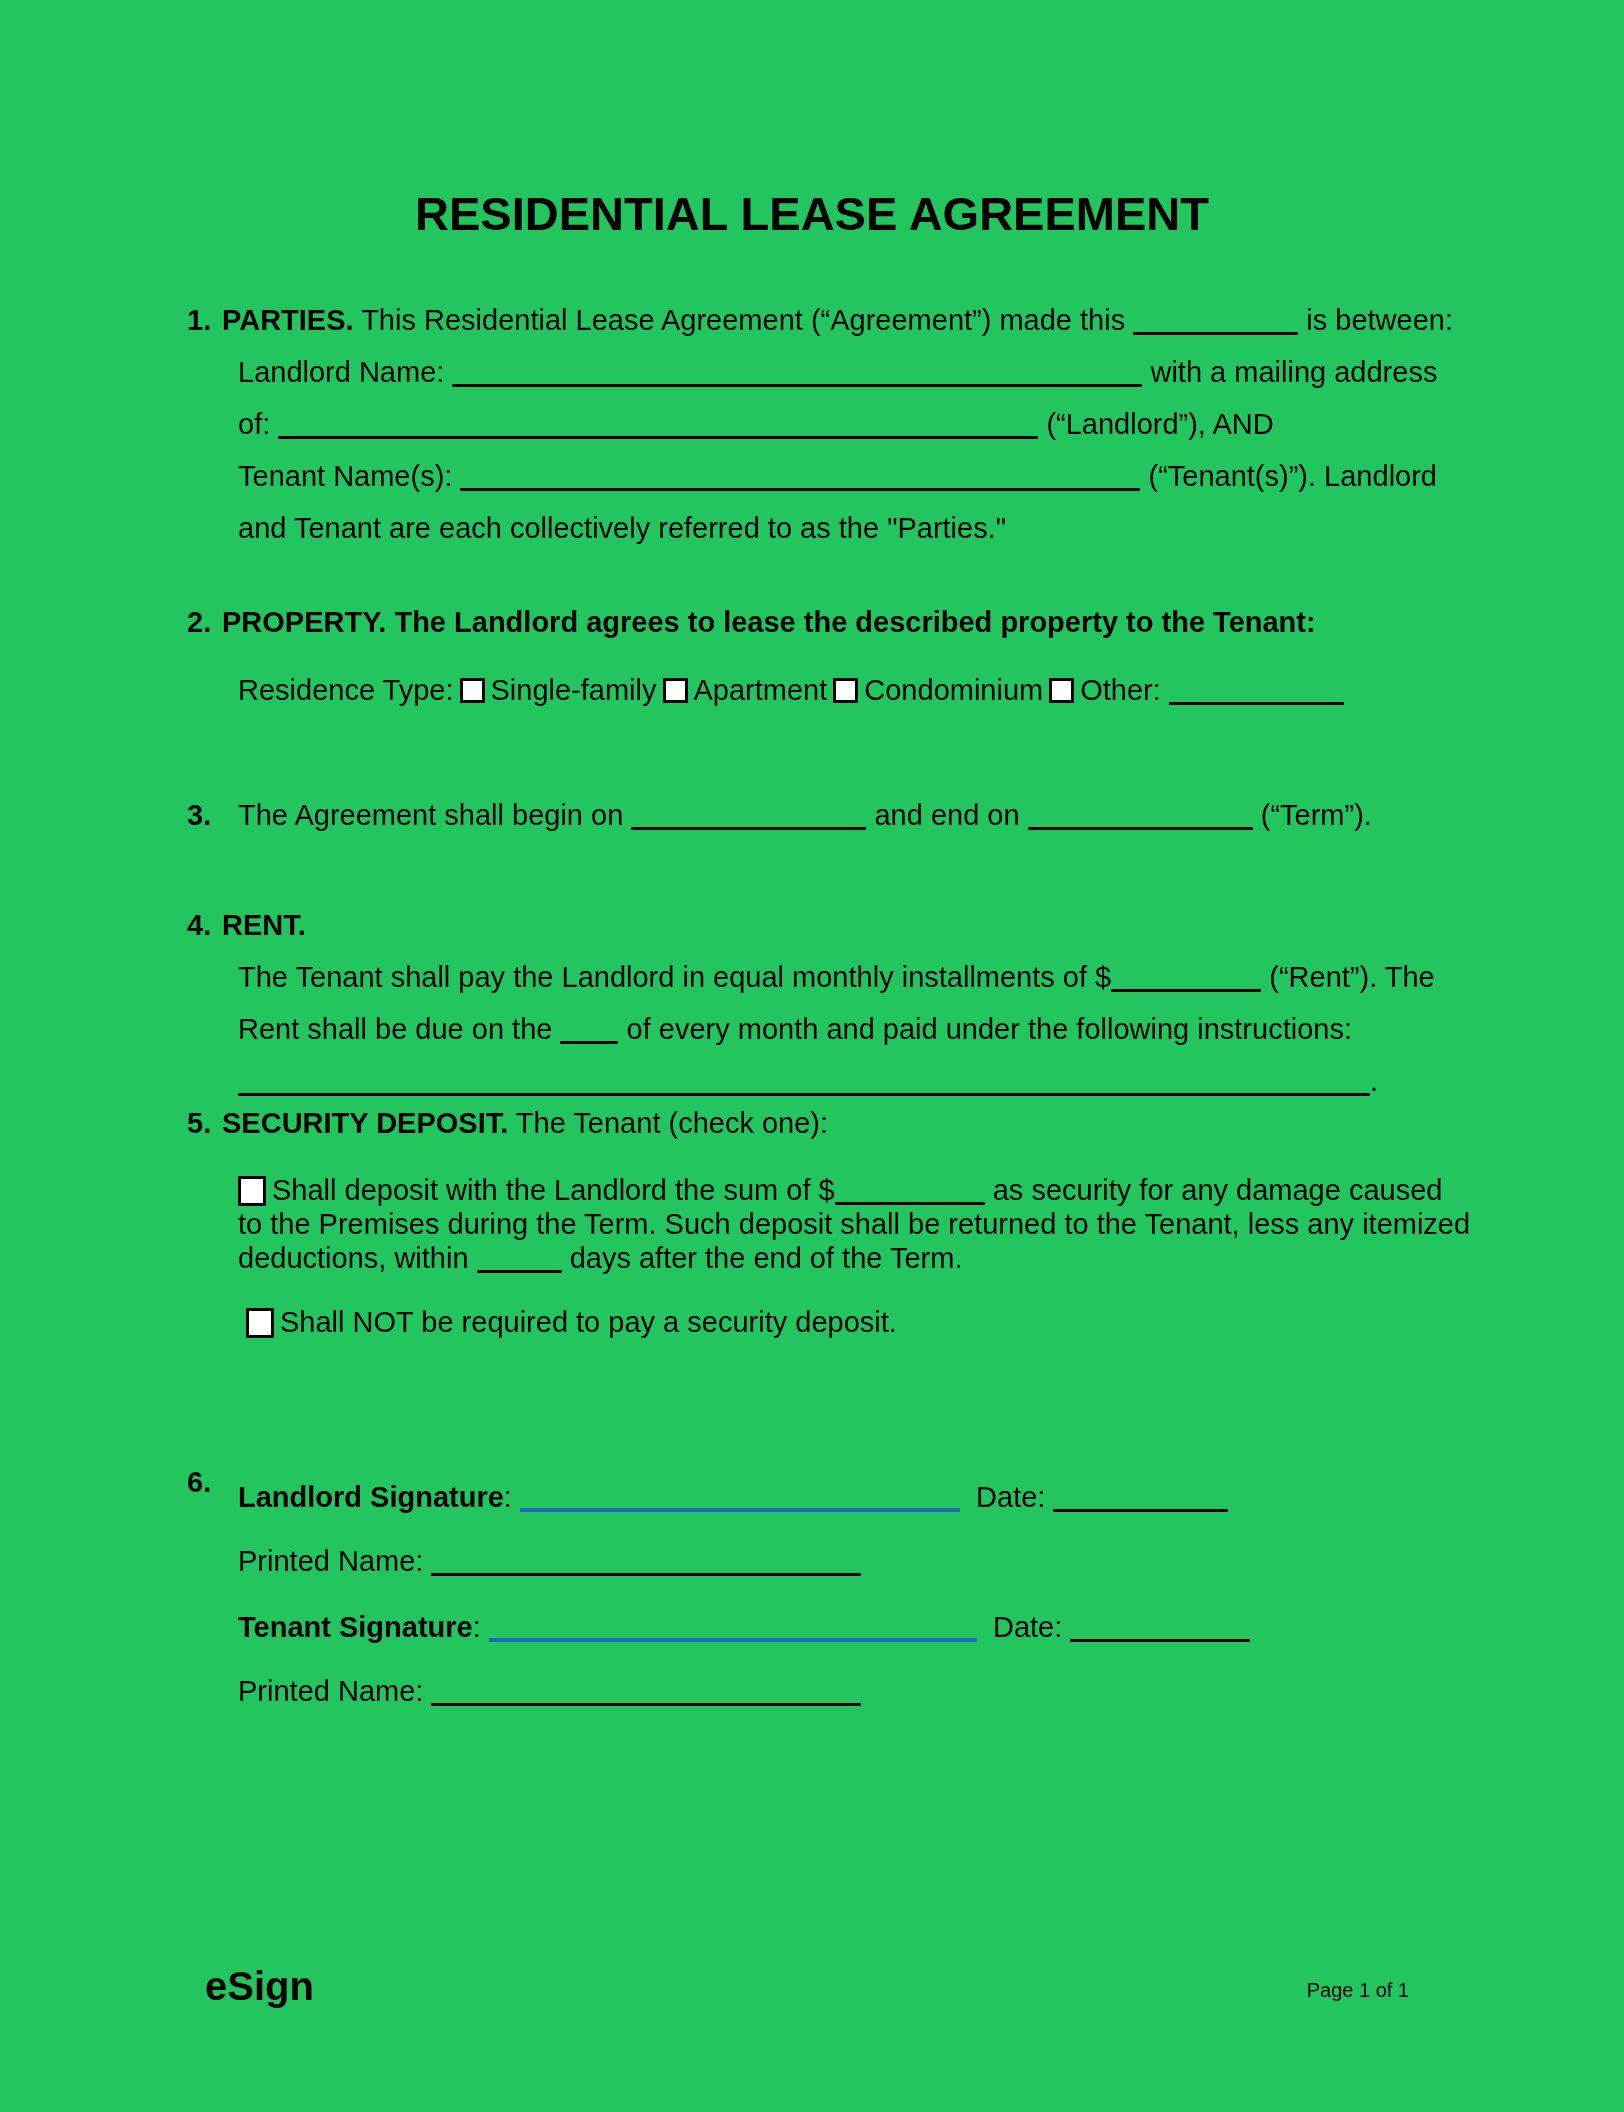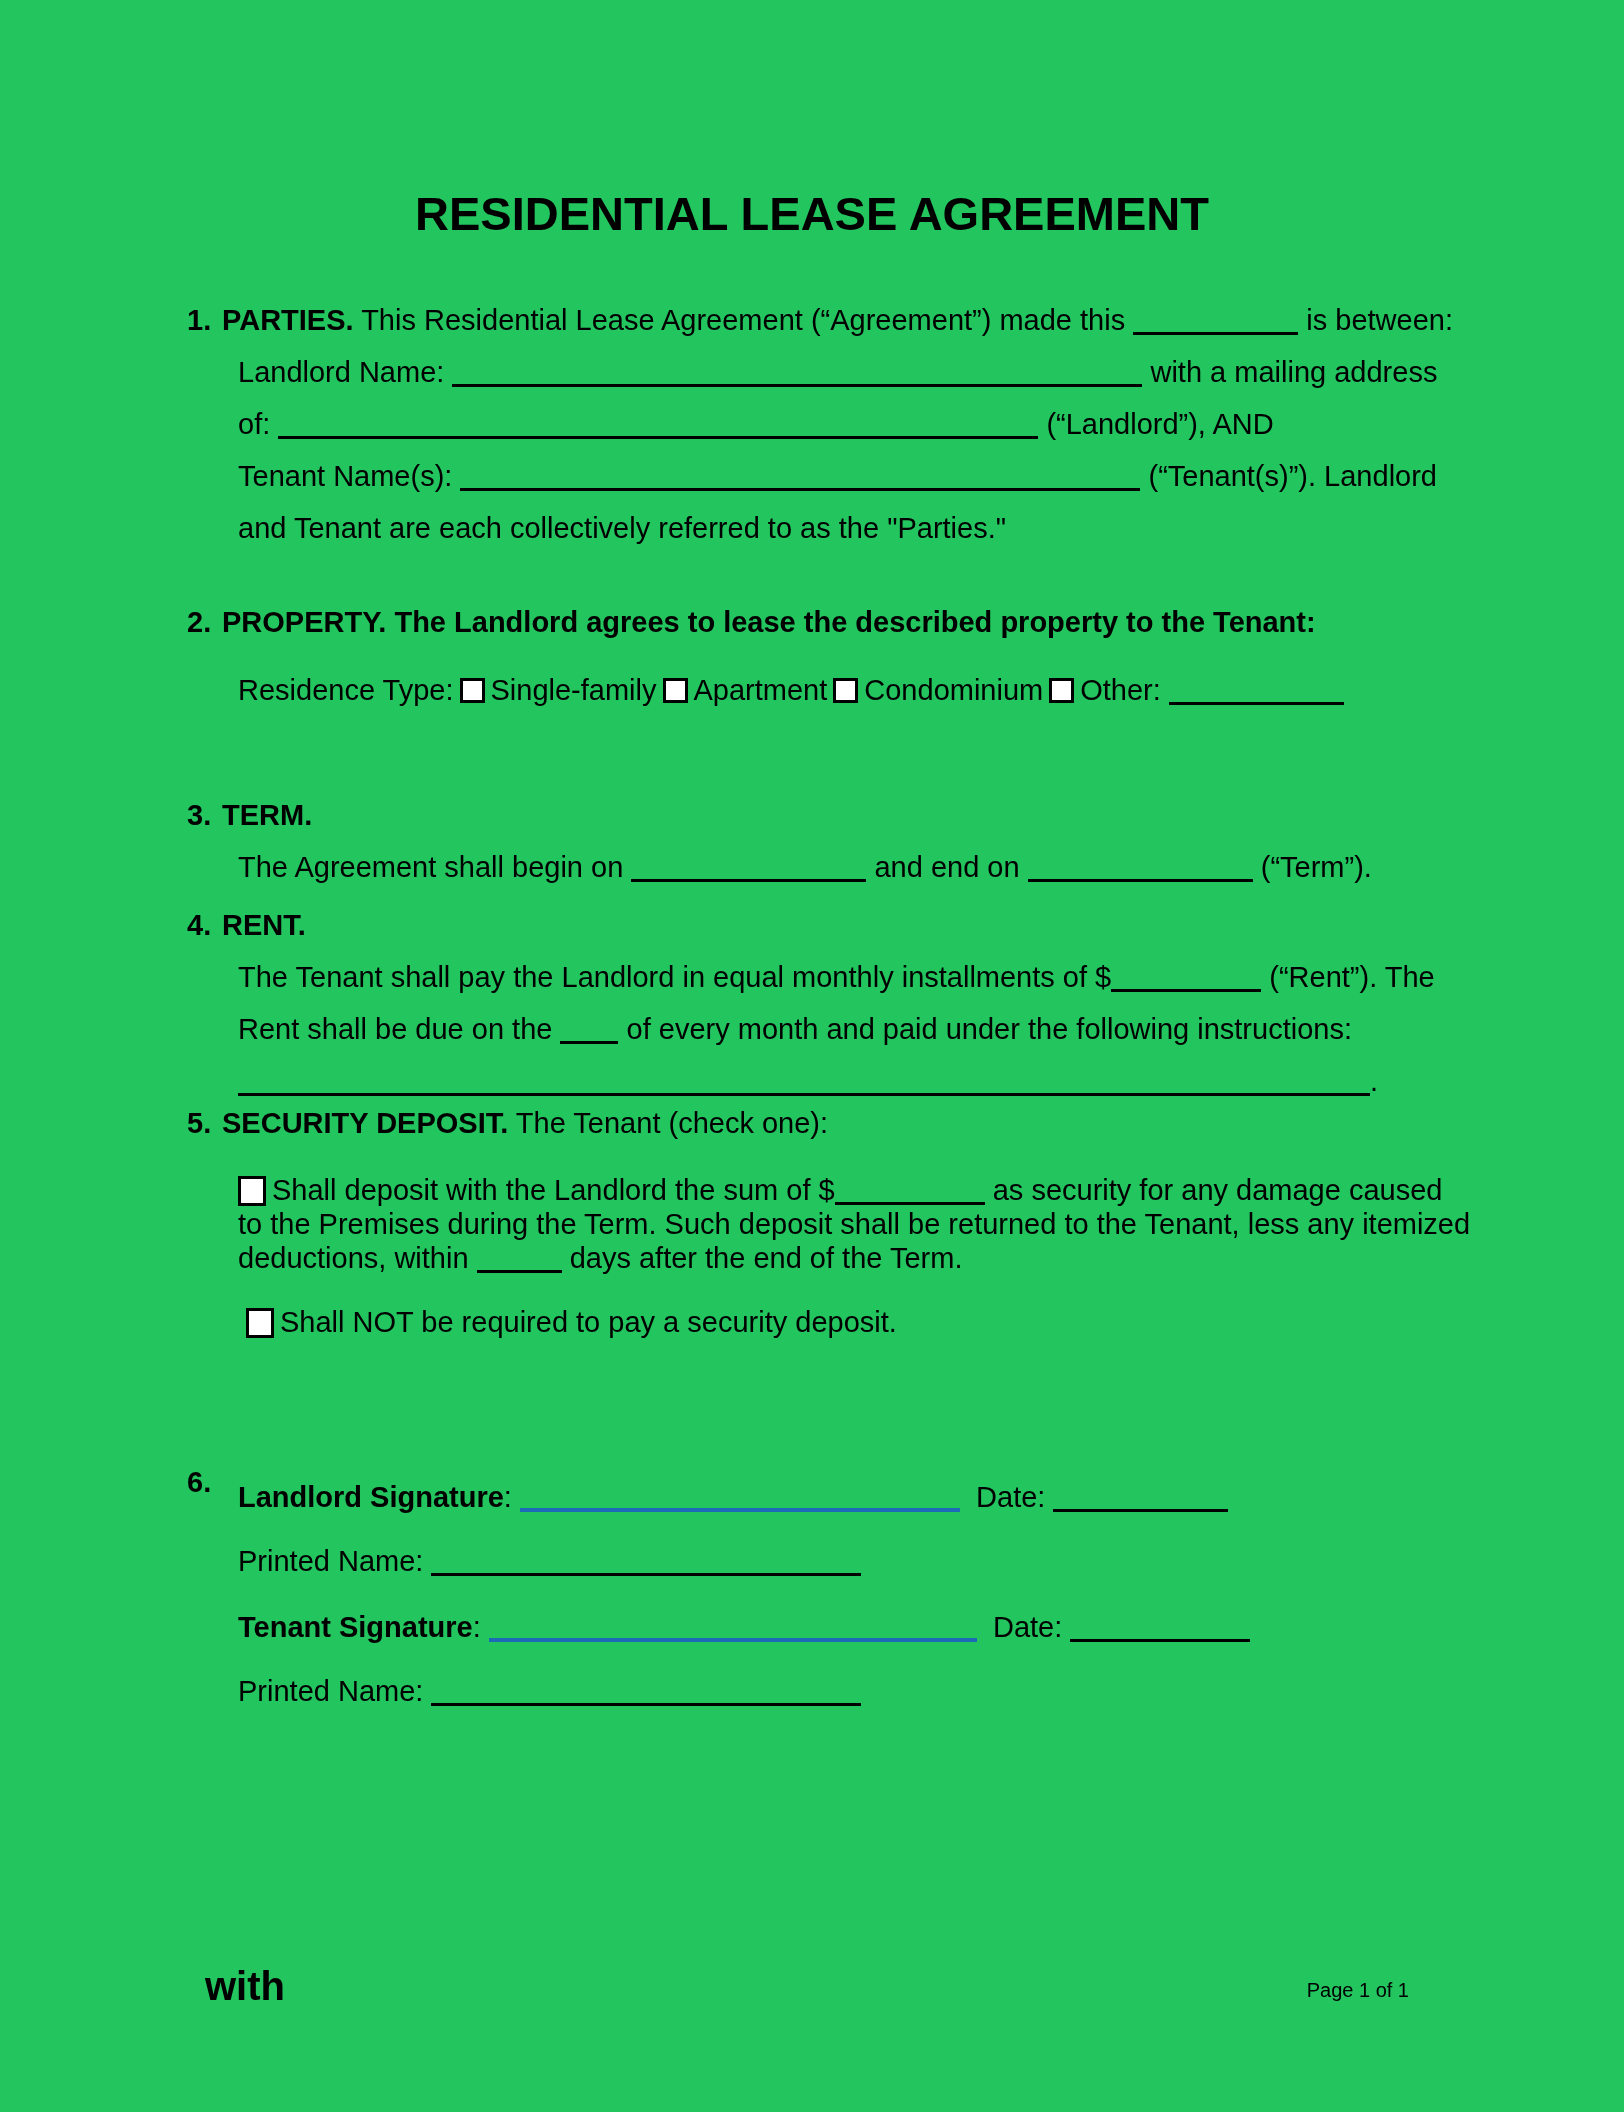--- a/index.html
+++ b/index.html
@@ -66,21 +66,20 @@
   </section>
 
   <section class="sec" style="top:596px">
     <span class="num">2.</span>
     <p class="first"><b>PROPERTY.</b> <b>The Landlord agrees to lease the described property to the Tenant:</b></p>
     <p class="mt16"><span>Residence Type:</span><span class="cb"></span><span>Single-family</span><span class="cb"></span><span>Apartment</span><span class="cb"></span><span>Condominium</span><span class="cb"></span><span>Other:</span> <span class="bl w175"></span></p>
   </section>
 
   <section class="sec" style="top:789px">
     <span class="num">3.</span>
-    <p class="first"><b>TERM.</b></p>
     <p><span>The Agreement shall begin on</span> <span class="bl w235"></span> <span>and end on</span> <span class="bl w225"></span> <span>(“Term”).</span></p>
   </section>
 
   <section class="sec" style="top:899px">
     <span class="num">4.</span>
     <p class="first"><b>RENT.</b></p>
     <p><span>The Tenant shall pay the Landlord in equal monthly installments of $</span><span class="bl w150"></span> <span>(“Rent”). The</span></p>
     <p><span>Rent shall be due on the</span> <span class="bl w58"></span> <span>of every month and paid under the following instructions:</span></p>
     <p><span class="bl w1132"></span><span>.</span></p>
   </section>
@@ -95,16 +94,16 @@
   </section>
 
   <section class="sec" style="top:1456px">
     <span class="num">6.</span>
     <p class="mt15"><b>Landlord Signature</b><span>:</span> <span class="bl blue w440"></span>&nbsp; <span>Date:</span> <span class="bl w175"></span></p>
     <p class="mt12"><span>Printed Name:</span> <span class="bl w430"></span></p>
     <p class="mt14"><b>Tenant Signature</b><span>:</span> <span class="bl blue w488"></span>&nbsp; <span>Date:</span> <span class="bl w180"></span></p>
     <p class="mt12"><span>Printed Name:</span> <span class="bl w430"></span></p>
   </section>
 
-  <span class="footer-brand">with</span>
+  <span class="footer-brand">eSign</span>
   <span class="footer-page">Page 1 of 1</span>
 
 </div>
 
 </body></html>

